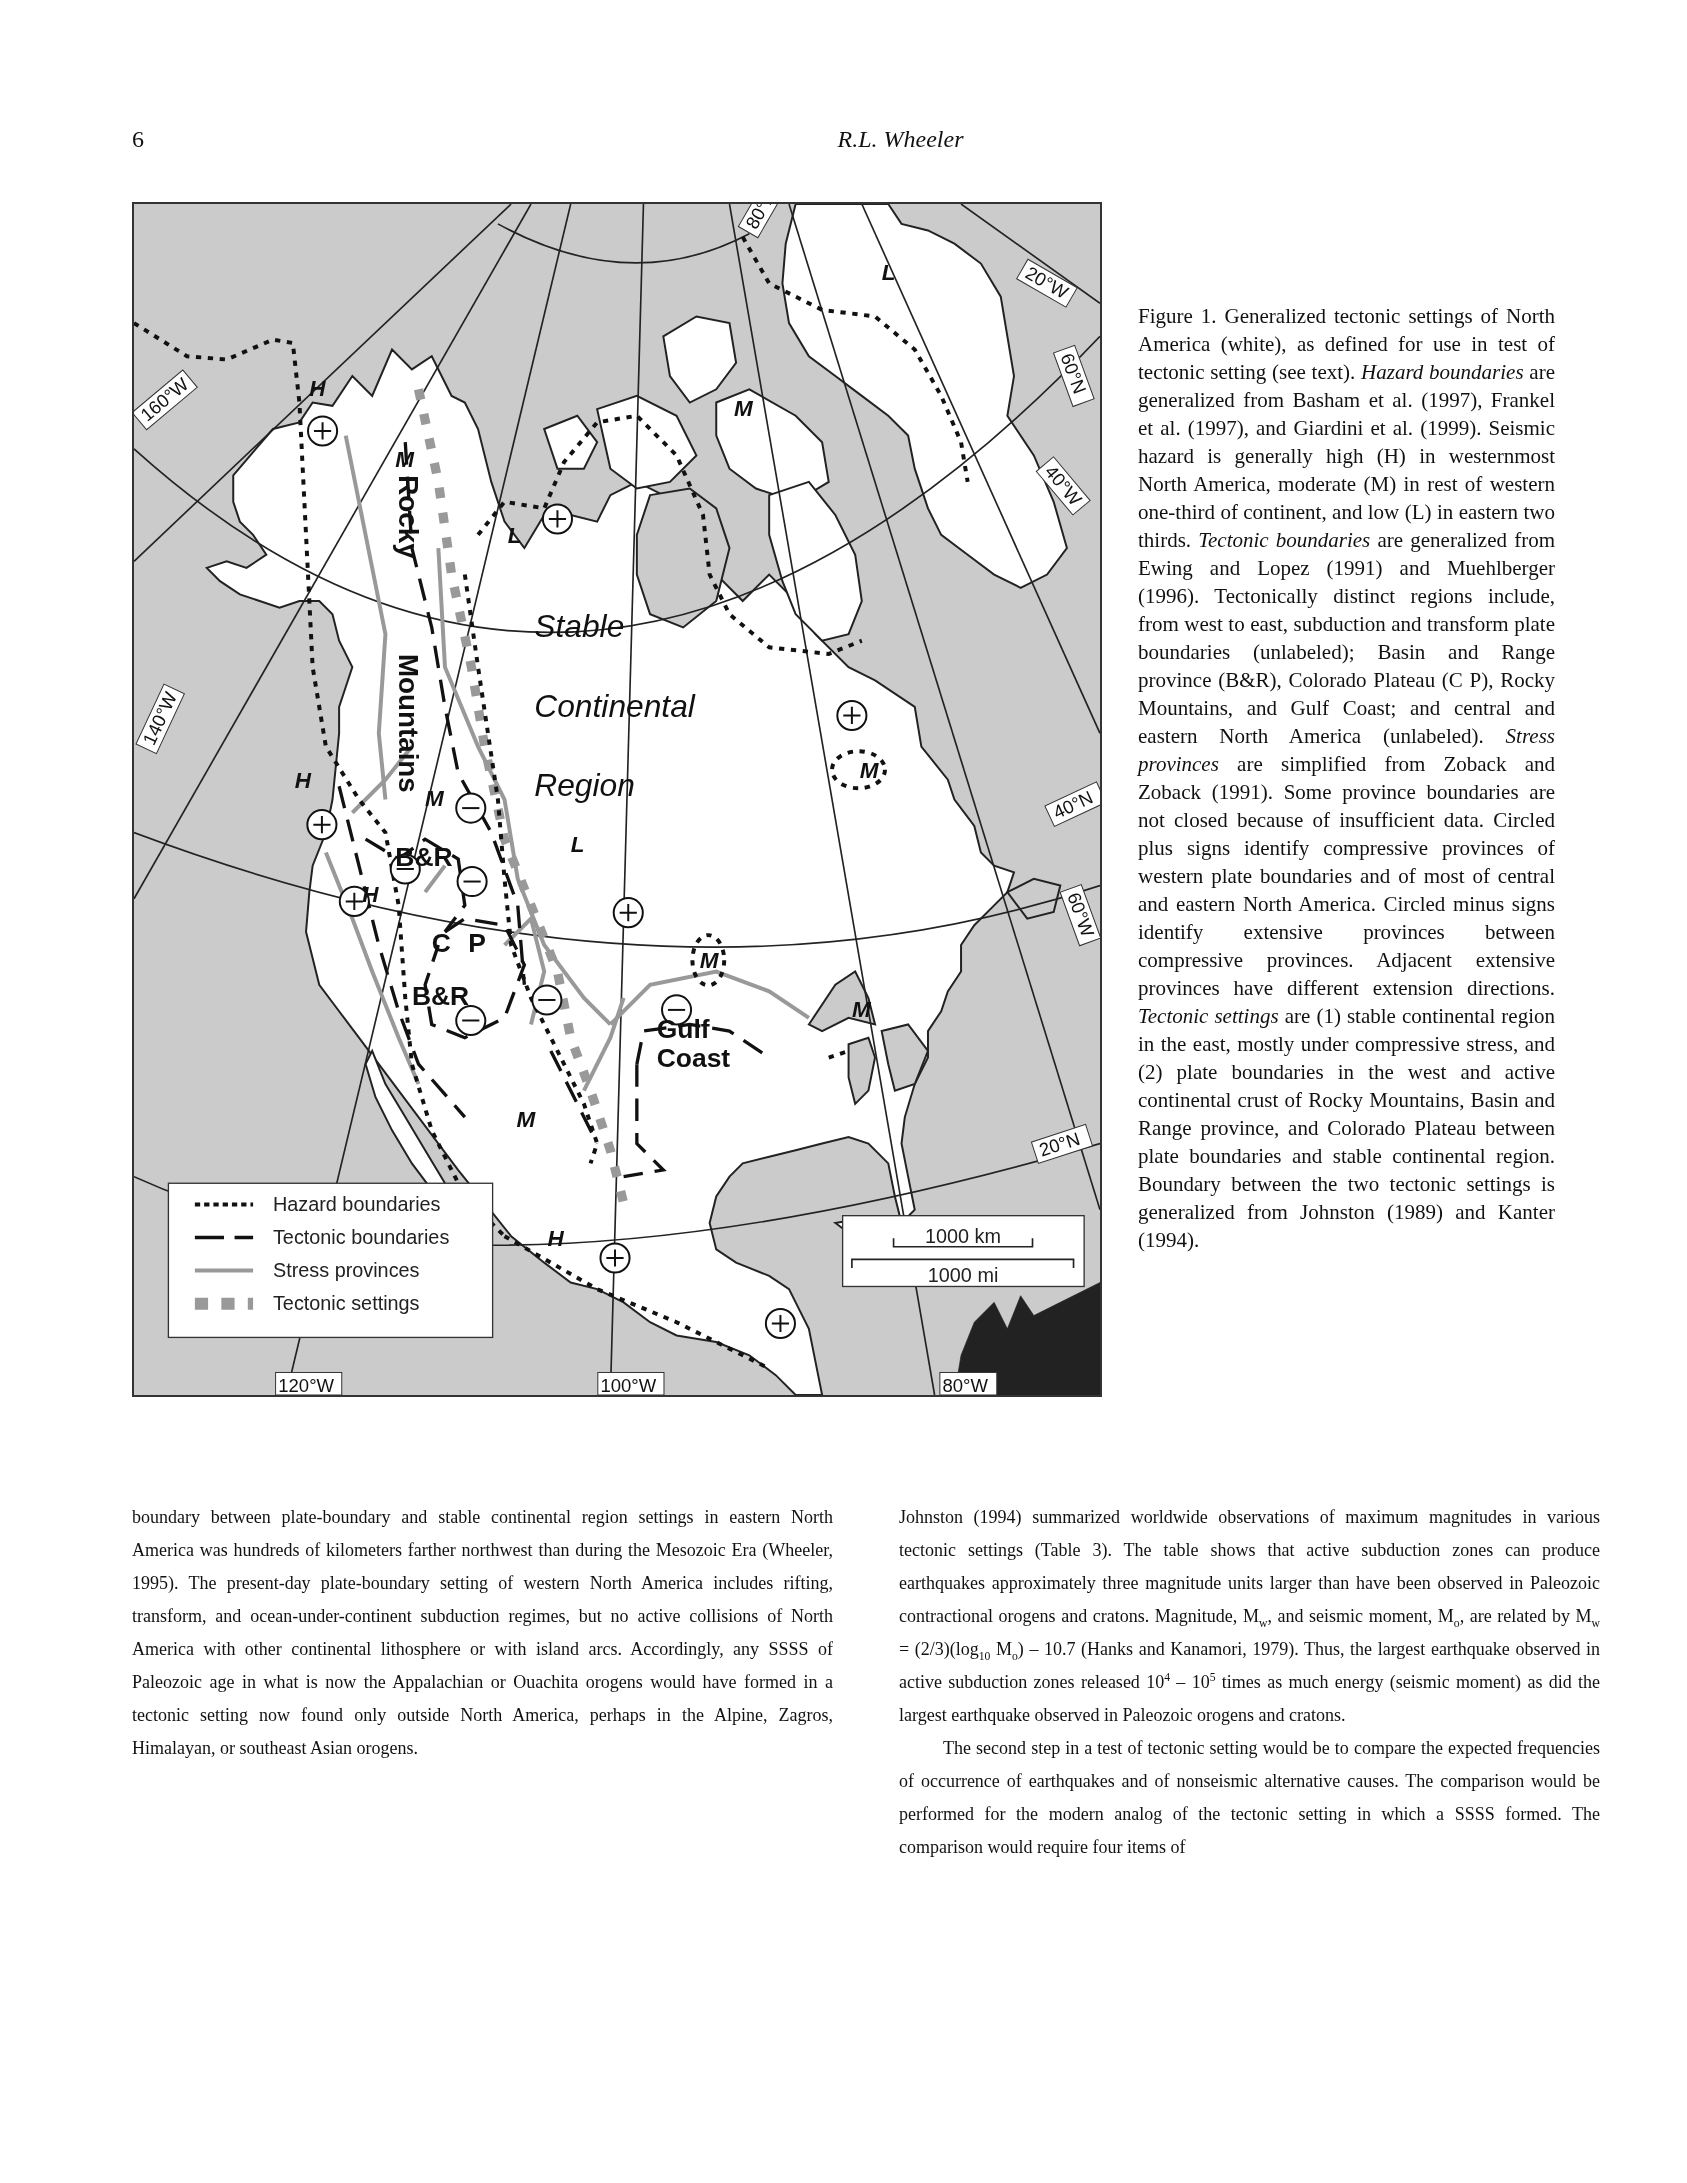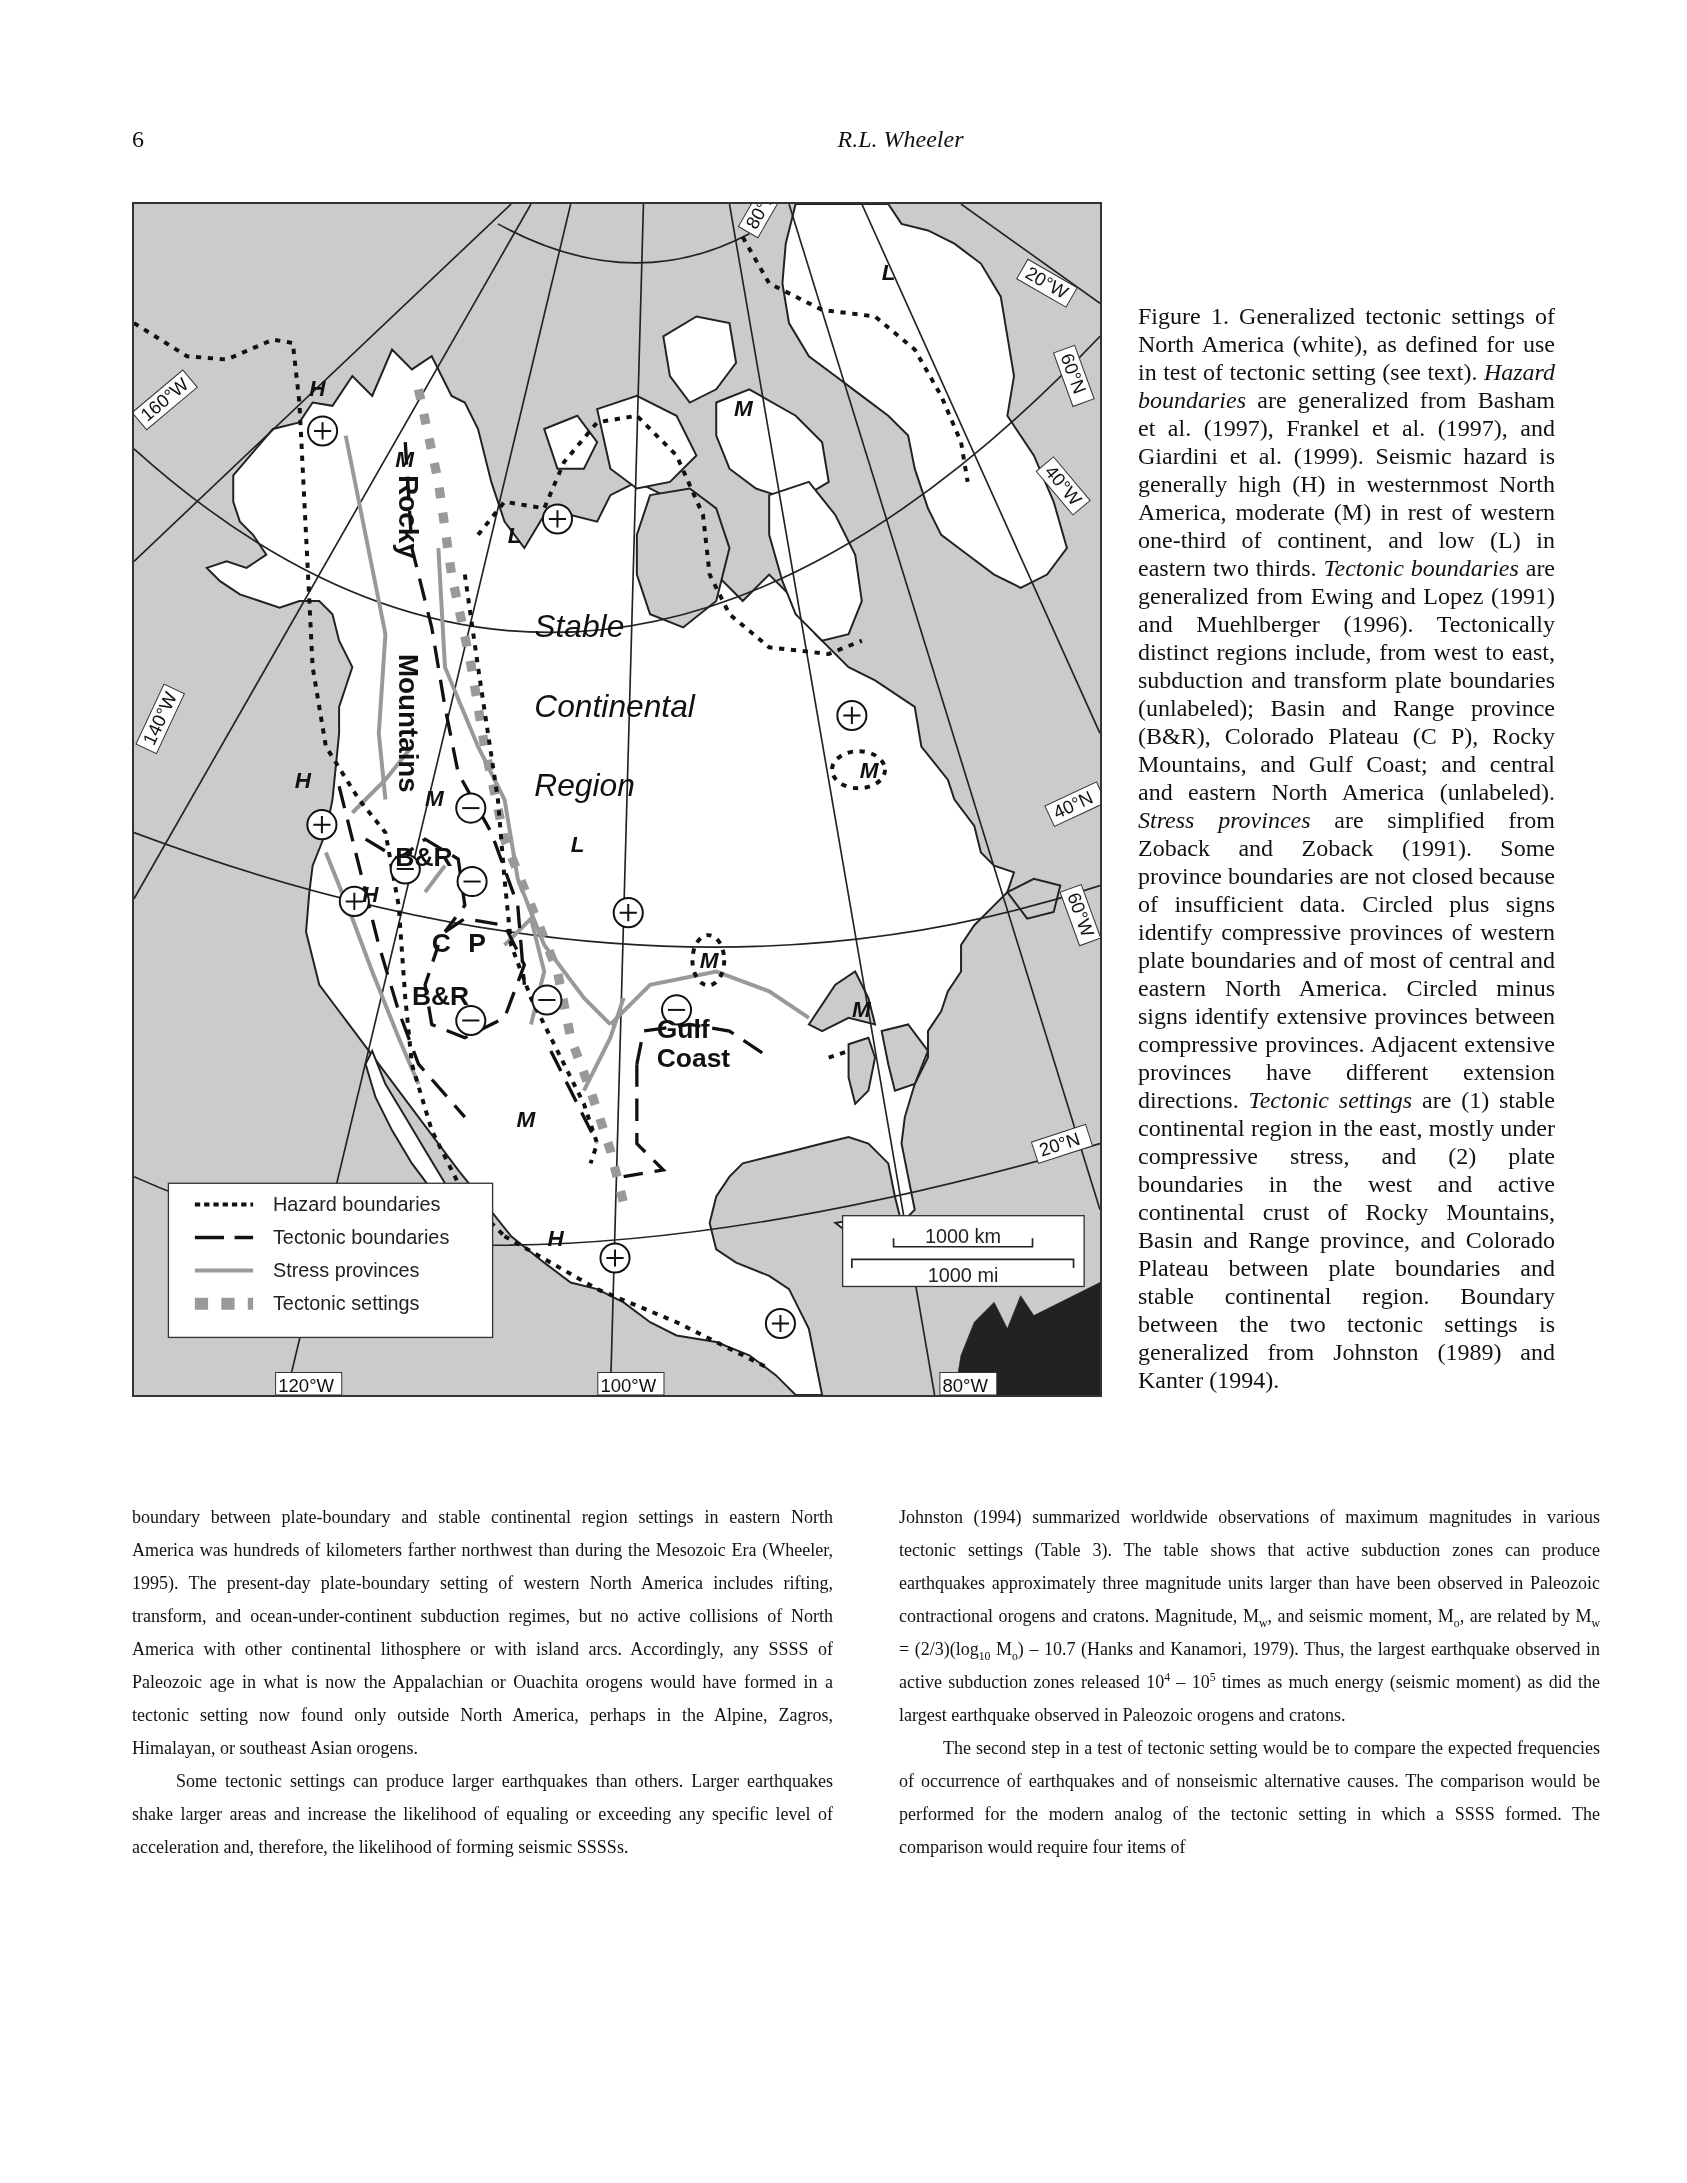--- a/index.html
+++ b/index.html
@@ -5,21 +5,21 @@
   html, body { margin:0; padding:0; background:#ffffff; }
   body { width:1687px; height:2183px; position:relative; overflow:hidden;
          font-family:"Liberation Serif", "DejaVu Serif", serif; color:#111; }
   .page-number { position:absolute; left:132px; top:126px; font-size:24px; }
   .running-head { position:absolute; left:0; width:1687px; top:126px; text-align:center;
                   font-size:24px; font-style:italic; padding-left:4px; }
   .running-head span { display:inline-block; margin-left:106px; }
   .map-frame { position:absolute; left:132px; top:202px; width:966px; height:1191px;
                border:2px solid #333; background:#cbcbcb; overflow:hidden; }
   .map-frame svg { position:absolute; left:0; top:0; }
-  .caption { position:absolute; left:1138px; top:302px; width:417px; font-size:24px;
+  .caption { position:absolute; left:1138px; top:302px; width:417px; font-size:21px;
              line-height:28px; text-align:justify; }
   .caption i { font-style:italic; }
   .col { position:absolute; top:1501px; width:701px; font-size:18px; line-height:33px;
          text-align:justify; }
   .col-left { left:132px; }
   .col-right { left:853px;margin-left:46px; }
   .col p { margin:0; }
   .indent { text-indent:44px; }
   .map-label { font-family:"Liberation Sans", "DejaVu Sans", sans-serif; fill:#111; }
   .legend-text { font-family:"Liberation Sans", "DejaVu Sans", sans-serif; font-size:30px; fill:#222; }
@@ -271,20 +271,19 @@
       <path d="M1085,1608 L1085,1595 L1420,1595 L1420,1608" fill="none" stroke="#222" stroke-width="2.5"></path>
       <text class="legend-text" x="1253" y="1630" text-anchor="middle">1000 mi</text>
     </g>
   </svg>
 </div>
 
 <div class="caption"><span>Figure 1. Generalized tectonic settings of North America (white), as defined for use in test of tectonic setting (see text). </span><i>Hazard boundaries</i><span> are generalized from Basham et al. (1997), Frankel et al. (1997), and Giardini et al. (1999). Seismic hazard is generally high (H) in westernmost North America, moderate (M) in rest of western one-third of continent, and low (L) in eastern two thirds. </span><i>Tectonic boundaries</i><span> are generalized from Ewing and Lopez (1991) and Muehlberger (1996). Tectonically distinct regions include, from west to east, subduction and transform plate boundaries (unlabeled); Basin and Range province (B&amp;R), Colorado Plateau (C P), Rocky Mountains, and Gulf Coast; and central and eastern North America (unlabeled). </span><i>Stress provinces</i><span> are simplified from Zoback and Zoback (1991). Some province boundaries are not closed because of insufficient data. Circled plus signs identify compressive provinces of western plate boundaries and of most of central and eastern North America. Circled minus signs identify extensive provinces between compressive provinces. Adjacent extensive provinces have different extension directions. </span><i>Tectonic settings</i><span> are (1) stable continental region in the east, mostly under compressive stress, and (2) plate boundaries in the west and active continental crust of Rocky Mountains, Basin and Range province, and Colorado Plateau between plate boundaries and stable continental region. Boundary between the two tectonic settings is generalized from Johnston (1989) and Kanter (1994).</span></div>
 
 <div class="col col-left">
   <p>boundary between plate-boundary and stable continental region settings in eastern North America was hundreds of kilometers farther northwest than during the Mesozoic Era (Wheeler, 1995). The present-day plate-boundary setting of western North America includes rifting, transform, and ocean-under-continent subduction regimes, but no active collisions of North America with other continental lithosphere or with island arcs. Accordingly, any SSSS of Paleozoic age in what is now the Appalachian or Ouachita orogens would have formed in a tectonic setting now found only outside North America, perhaps in the Alpine, Zagros, Himalayan, or southeast Asian orogens.</p>
-  <p class="indent">Some tectonic settings can produce larger earthquakes than others. Larger earthquakes shake larger areas and increase the likelihood of equaling or exceeding any specific level of acceleration and, therefore, the likelihood of forming seismic SSSSs.</p>
 </div>
 
 <div class="col col-right">
   <p><span>Johnston (1994) summarized worldwide observations of maximum magnitudes in various tectonic settings (Table 3). The table shows that active subduction zones can produce earthquakes approximately three magnitude units larger than have been observed in Paleozoic contractional orogens and cratons. Magnitude, M</span><sub>w</sub><span>, and seismic moment, M</span><sub>o</sub><span>, are related by M</span><sub>w</sub><span> = (2/3)(log</span><sub>10</sub><span> M</span><sub>o</sub><span>) – 10.7 (Hanks and Kanamori, 1979). Thus, the largest earthquake observed in active subduction zones released 10</span><sup>4</sup><span> – 10</span><sup>5</sup><span> times as much energy (seismic moment) as did the largest earthquake observed in Paleozoic orogens and cratons.</span></p>
   <p class="indent">The second step in a test of tectonic setting would be to compare the expected frequencies of occurrence of earthquakes and of nonseismic alternative causes. The comparison would be performed for the modern analog of the tectonic setting in which a SSSS formed. The comparison would require four items of</p>
 </div>
 
 
 </body></html>

